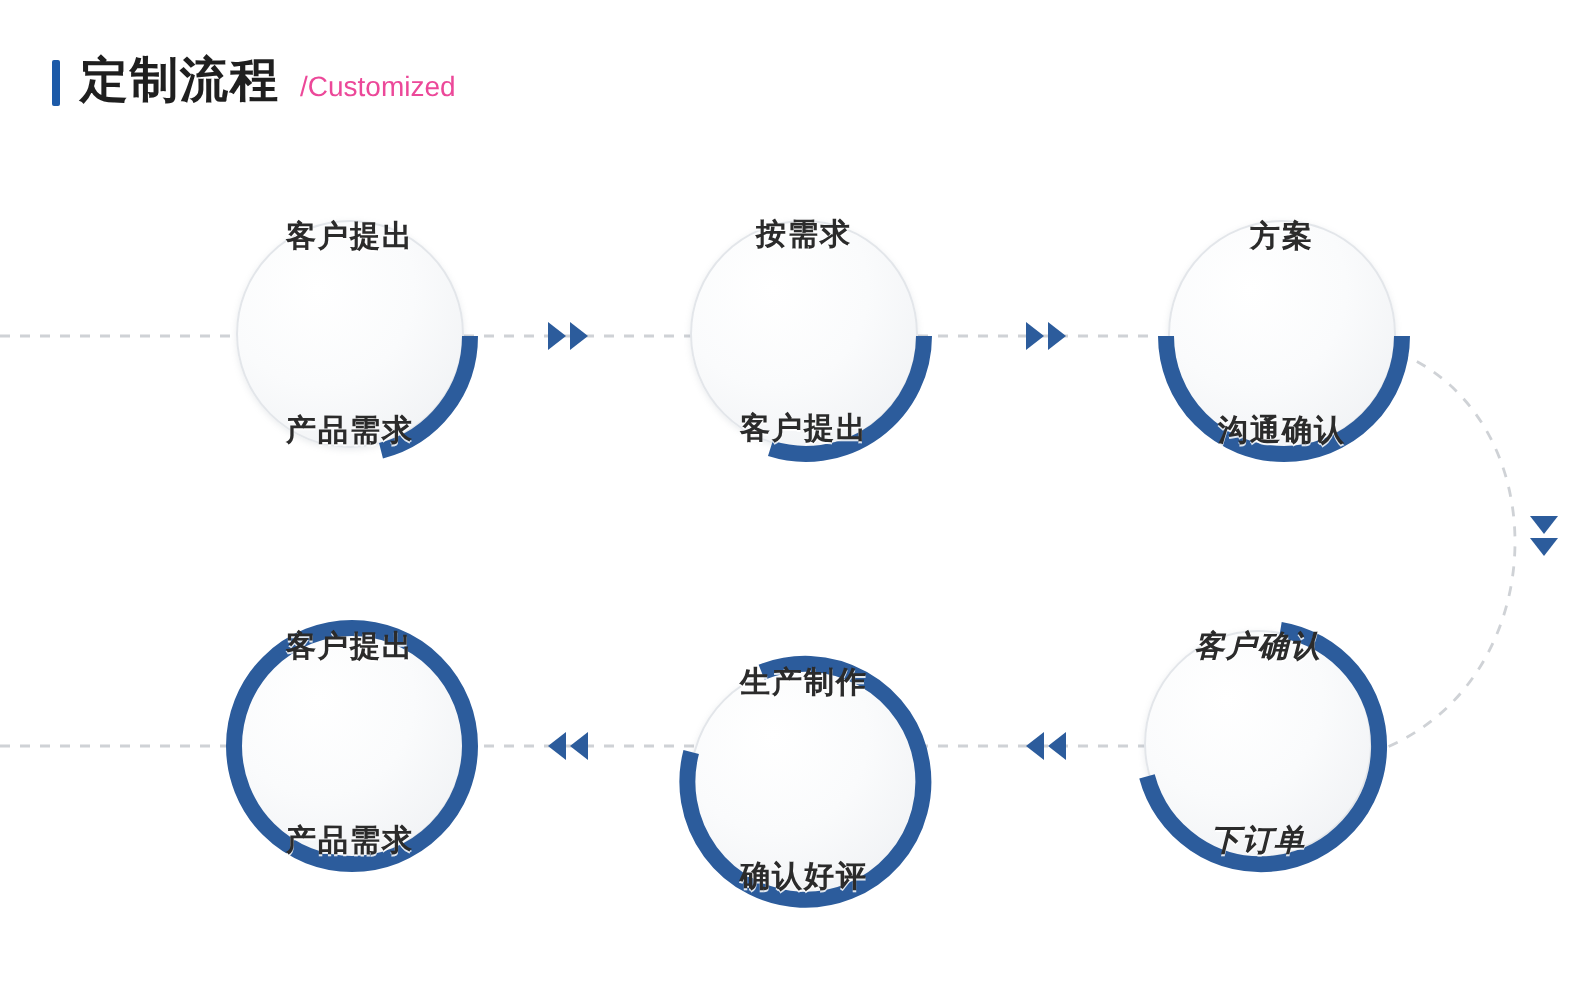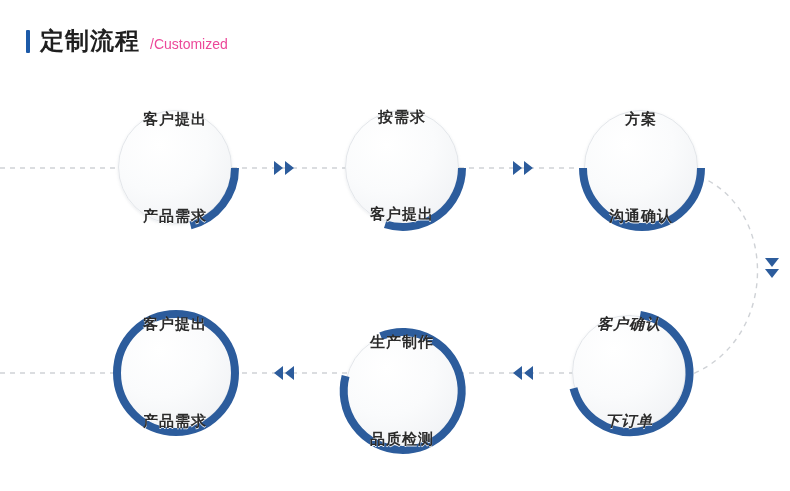--- a/index.html
+++ b/index.html
@@ -218,21 +218,21 @@
   </div>
 </div>
 
 <div class="flow-node" id="node-5">
   <div class="node-circle"></div>
   <svg class="node-arc" viewBox="0 0 126 126" xmlns="http://www.w3.org/2000/svg">
     <path d="M 40.8 8.1 A 59 59 0 1 1 5.6 48" fill="none" stroke="#2c5c9c" stroke-width="8" stroke-linecap="butt"></path>
   </svg>
   <div class="node-label">
     <span>生产制作</span>
-    <span>品质检测</span>
+    <span>确认好评</span>
   </div>
 </div>
 
 <div class="flow-node" id="node-6">
   <div class="node-circle"></div>
   <svg class="node-arc" viewBox="0 0 126 126" xmlns="http://www.w3.org/2000/svg">
     <circle cx="63" cy="63" r="59" fill="none" stroke="#2c5c9c" stroke-width="8"></circle>
   </svg>
   <div class="node-label">
     <span>客户提出</span>

